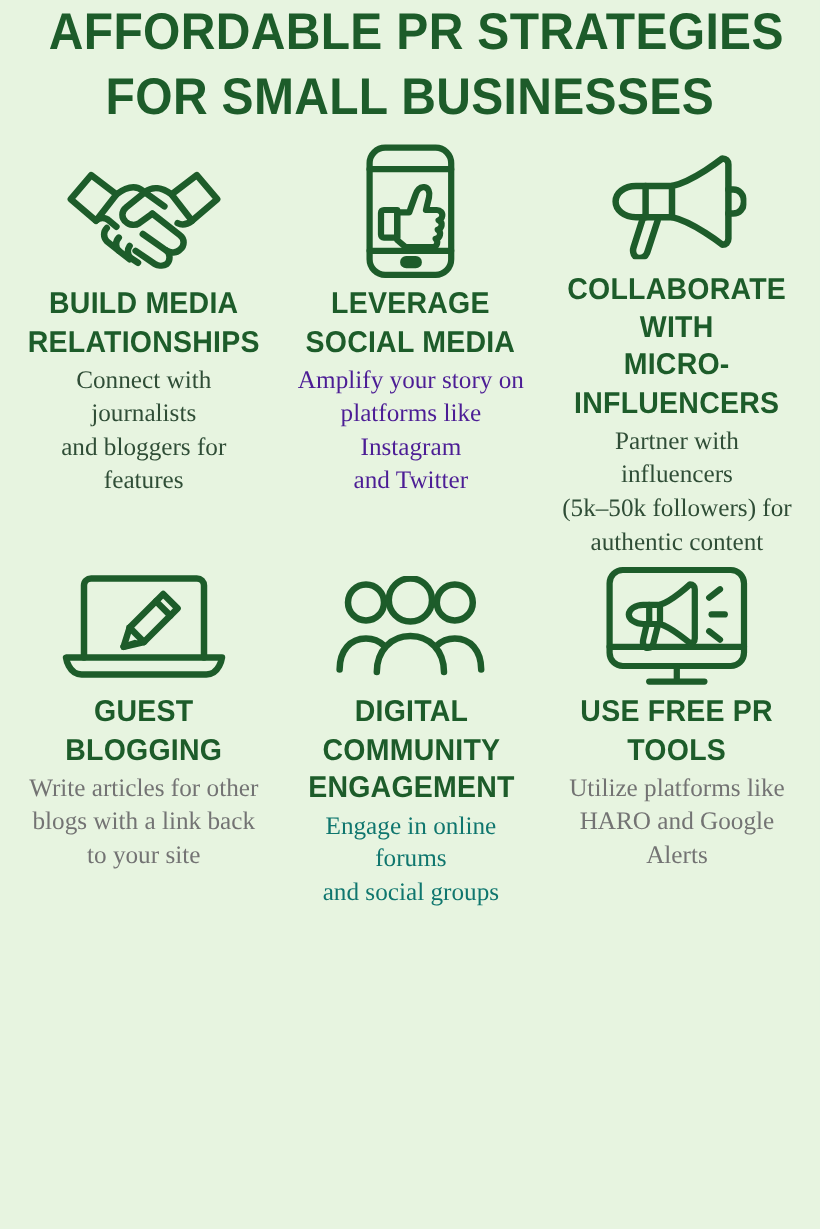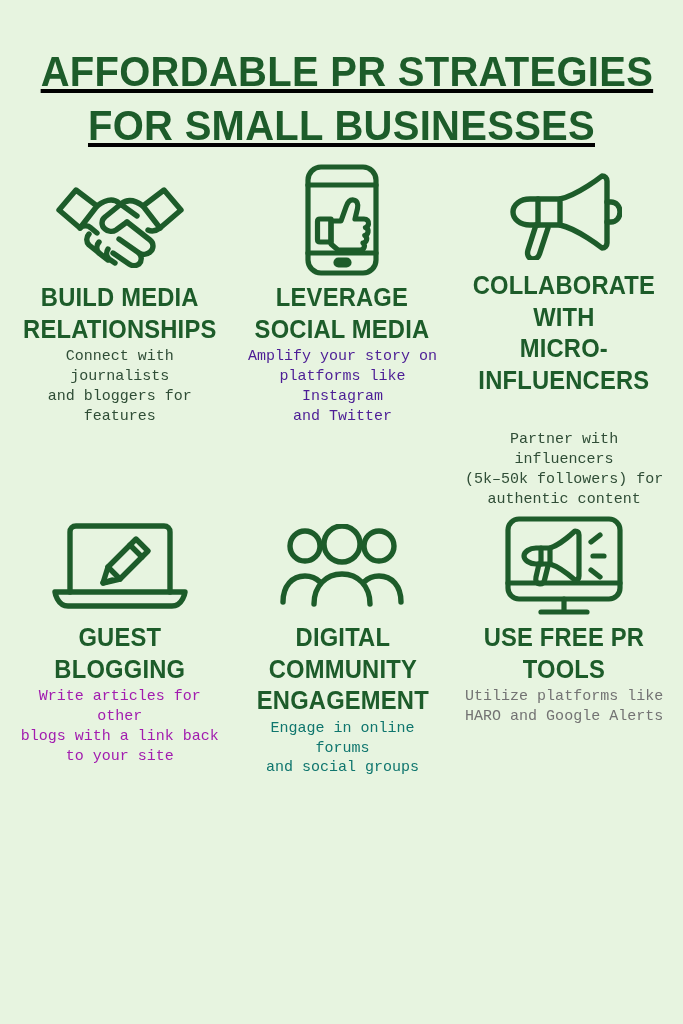--- a/index.html
+++ b/index.html
@@ -23,25 +23,23 @@
     display: flex;
     flex-direction: column;
     align-items: center;
     padding: 0;
   }
 
   
   .title-block {
     width: 100%;
     text-align: center;
-    padding-top: 44px;
     padding-left: 18px;
     padding-right: 18px;
     box-sizing: border-box;
-    text-decoration: underline;
   }
   .title-line {
     display: block;
     color: #1d5c2a;
     font-family: "Liberation Sans Narrow", "Liberation Sans", sans-serif;
     font-weight: bold;
     font-size: 43px;
     line-height: 1.26;
     letter-spacing: 0.3px;
     transform: scaleX(0.93);
@@ -90,23 +88,23 @@
     line-height: 1.26;
     letter-spacing: 0.2px;
     margin: 4px 0 2px 0;
     transform: scaleX(0.95);
     transform-origin: center;
     white-space: pre-line;
   }
 
   .card-body {
     color: #2f4d36;
-    font-family: Liberation Mono, monospace;
+    font-family: Liberation Serif, serif;
     font-weight: normal;
-    font-size: 15px;
+    font-size: 21px;
     line-height: 1.33;
     margin: 0;
     white-space: pre-line;
   }
 
   
   .row1 .icon-wrap { height: 116px; }
   .row2 .icon-wrap { height: 104px; }
   .row3 .icon-wrap { height: 104px; }
 </style>
@@ -189,21 +187,21 @@
 
           <line x1="32" y1="31" x2="32" y2="57"></line>
 
           <path d="M101 34 L105 34 C110 34 114 38 114 44 C114 50 110 54 105 54 L101 54"></path>
 
           <path d="M30 57 L22 82 C20.5 87 23 91 27 91 C30 91 32.5 89 33.5 86 L42 60"></path>
         </svg>
       </div>
       <div class="card-heading" style="color: rgb(29, 92, 42);">COLLABORATE WITH
 MICRO-INFLUENCERS</div>
-      <div class="card-body" style="color: rgb(47, 77, 54); margin-top: 32px;">Partner with influencers
+      <div class="card-body" style="color: rgb(47, 77, 54);">Partner with influencers
 (5k–50k followers) for
 authentic content</div>
     </div>
 
     <div class="card row2">
       <div class="icon-wrap">
         <svg width="144" height="92" viewBox="0 0 144 92" fill="none" stroke="#1d5c2a" stroke-width="5.4" stroke-linecap="round" stroke-linejoin="round">
 
           <path d="M22 72 L22 12 C22 8.5 24.5 6 28 6 L116 6 C119.5 6 122 8.5 122 12 L122 72"></path>
 
@@ -212,21 +210,21 @@
           <path d="M55 63 L60 47 L88 19 L100 31 L72 59 Z"></path>
 
           <path d="M60 47 L72 59"></path>
 
           <path d="M82 25 L94 37"></path>
 
           <path d="M55 63 L64 60"></path>
         </svg>
       </div>
       <div class="card-heading" style="color: rgb(29, 92, 42);">GUEST BLOGGING</div>
-      <div class="card-body" style="color: #a21caf;">Write articles for other
+      <div class="card-body" style="color: #737373;">Write articles for other
 blogs with a link back
 to your site</div>
     </div>
 
     <div class="card row3">
       <div class="icon-wrap">
         <svg width="128" height="84" viewBox="0 0 128 84" fill="none" stroke="#1d5c2a" stroke-width="5.4" stroke-linecap="round" stroke-linejoin="round">
 
           <circle cx="27" cy="22" r="15"></circle>
           <path d="M5 78 C5 62 14 52 27 52 C33 52 38 54 42 58"></path>

